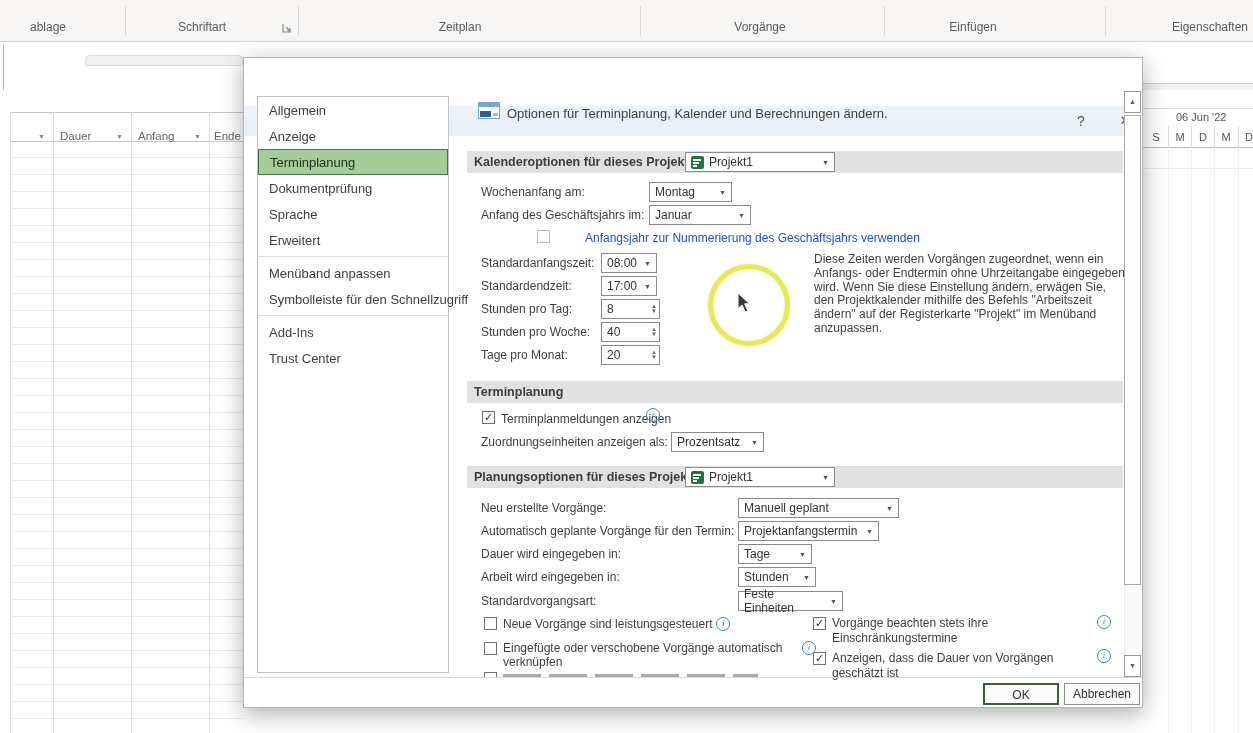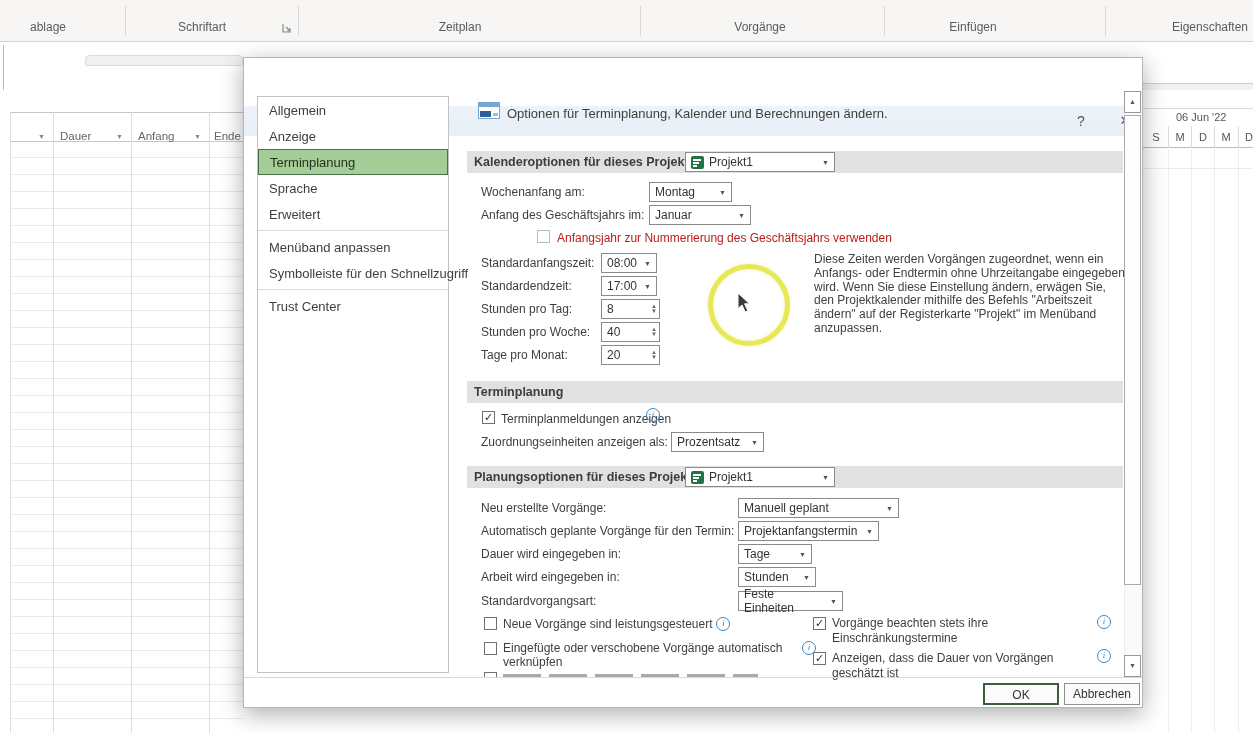--- a/index.html
+++ b/index.html
@@ -27,21 +27,21 @@
   .titlebar{position:absolute;left:0;top:0;right:0;height:30px;background:linear-gradient(#eef3f9,#e7eef6);margin-top:48px;}
   .dlg-title{position:absolute;left:14px;top:7px;font-size:13px;color:#3b3b3b;}
   .tb-btn{position:absolute;top:5px;width:22px;height:20px;text-align:center;font-size:14px;color:#555;line-height:20px;cursor:default;}
   .sidebar{position:absolute;left:13px;top:38px;width:192px;height:577px;border:1px solid #c3c3c3;background:#fff;box-sizing:border-box;}
   .side-item{height:26px;display:flex;align-items:center;padding-left:11px;font-size:13px;color:#404040;white-space:nowrap;}
   .side-item.sel{background:#a6cd97;border:1px solid #47714b;box-sizing:border-box;color:#20351f;}
   .side-sep{border-top:1px solid #dddddd;margin:3px 0;}
   .secbar{position:absolute;left:223px;width:656px;height:22px;background:#e1e1e1;font-weight:bold;
     font-size:12.5px;color:#3d3d3d;line-height:22px;padding-left:7px;box-sizing:border-box;}
   .lbl{position:absolute;font-size:12px;color:#3e3e3e;white-space:nowrap;}
-  .lbl.dis{color:#b91c1c;}
+  .lbl.dis{color:#1d4ed8;margin-left:28px;}
   .dd{position:absolute;height:20px;background:#fff;border:1px solid #8a8a8a;box-sizing:border-box;
     display:flex;align-items:center;padding:0 5px;font-size:12px;color:#333;}
   .dd .caret{margin-left:auto;font-size:7px;color:#555;padding-left:6px;}
   .spinner{position:absolute;height:20px;background:#fff;border:1px solid #8a8a8a;box-sizing:border-box;
     display:flex;align-items:center;padding:0 2px 0 5px;font-size:12px;color:#333;}
   .spin-arrows{margin-left:auto;display:flex;flex-direction:column;line-height:5px;font-size:6px;color:#666;text-align:center;}
   .cb{position:absolute;width:13px;height:13px;background:#fff;border:1px solid #707070;box-sizing:border-box;
     font-size:11px;line-height:11px;text-align:center;color:#2c2c2c;}
   .cb.dis{border-color:#bbbbbb;}
   .info-i{display:inline-block;width:12px;height:12px;border:1px solid #3a87c8;border-radius:50%;
@@ -144,33 +144,39 @@
     <div class="side-item">
           <span>Allgemein</span>
         </div>
     <div class="side-item">
           <span>Anzeige</span>
         </div>
     <div class="side-item sel">
           <span>Terminplanung</span>
         </div>
     <div class="side-item">
+          <span>Dokumentprüfung</span>
+        </div>
+    <div class="side-item">
           <span>Sprache</span>
         </div>
     <div class="side-item">
           <span>Erweitert</span>
         </div>
     <div class="side-sep"></div>
     <div class="side-item">
           <span>Menüband anpassen</span>
         </div>
     <div class="side-item">
           <span>Symbolleiste für den Schnellzugriff</span>
         </div>
     <div class="side-sep"></div>
+    <div class="side-item">
+          <span>Add-Ins</span>
+        </div>
     <div class="side-item">
           <span>Trust Center</span>
         </div>
   </div>
 
   <span class="hdr-icon" style="left:234px;top:44px"></span>
   <span class="lbl" style="left:263px;top:48px;font-size:13px">Optionen für Terminplanung, Kalender und Berechnungen ändern.</span>
 
   <div class="secbar" style="top:93px"><span>Kalenderoptionen für dieses Projekt:</span></div>
   <div class="dd" style="left:441px;top:94px;width:150px">

